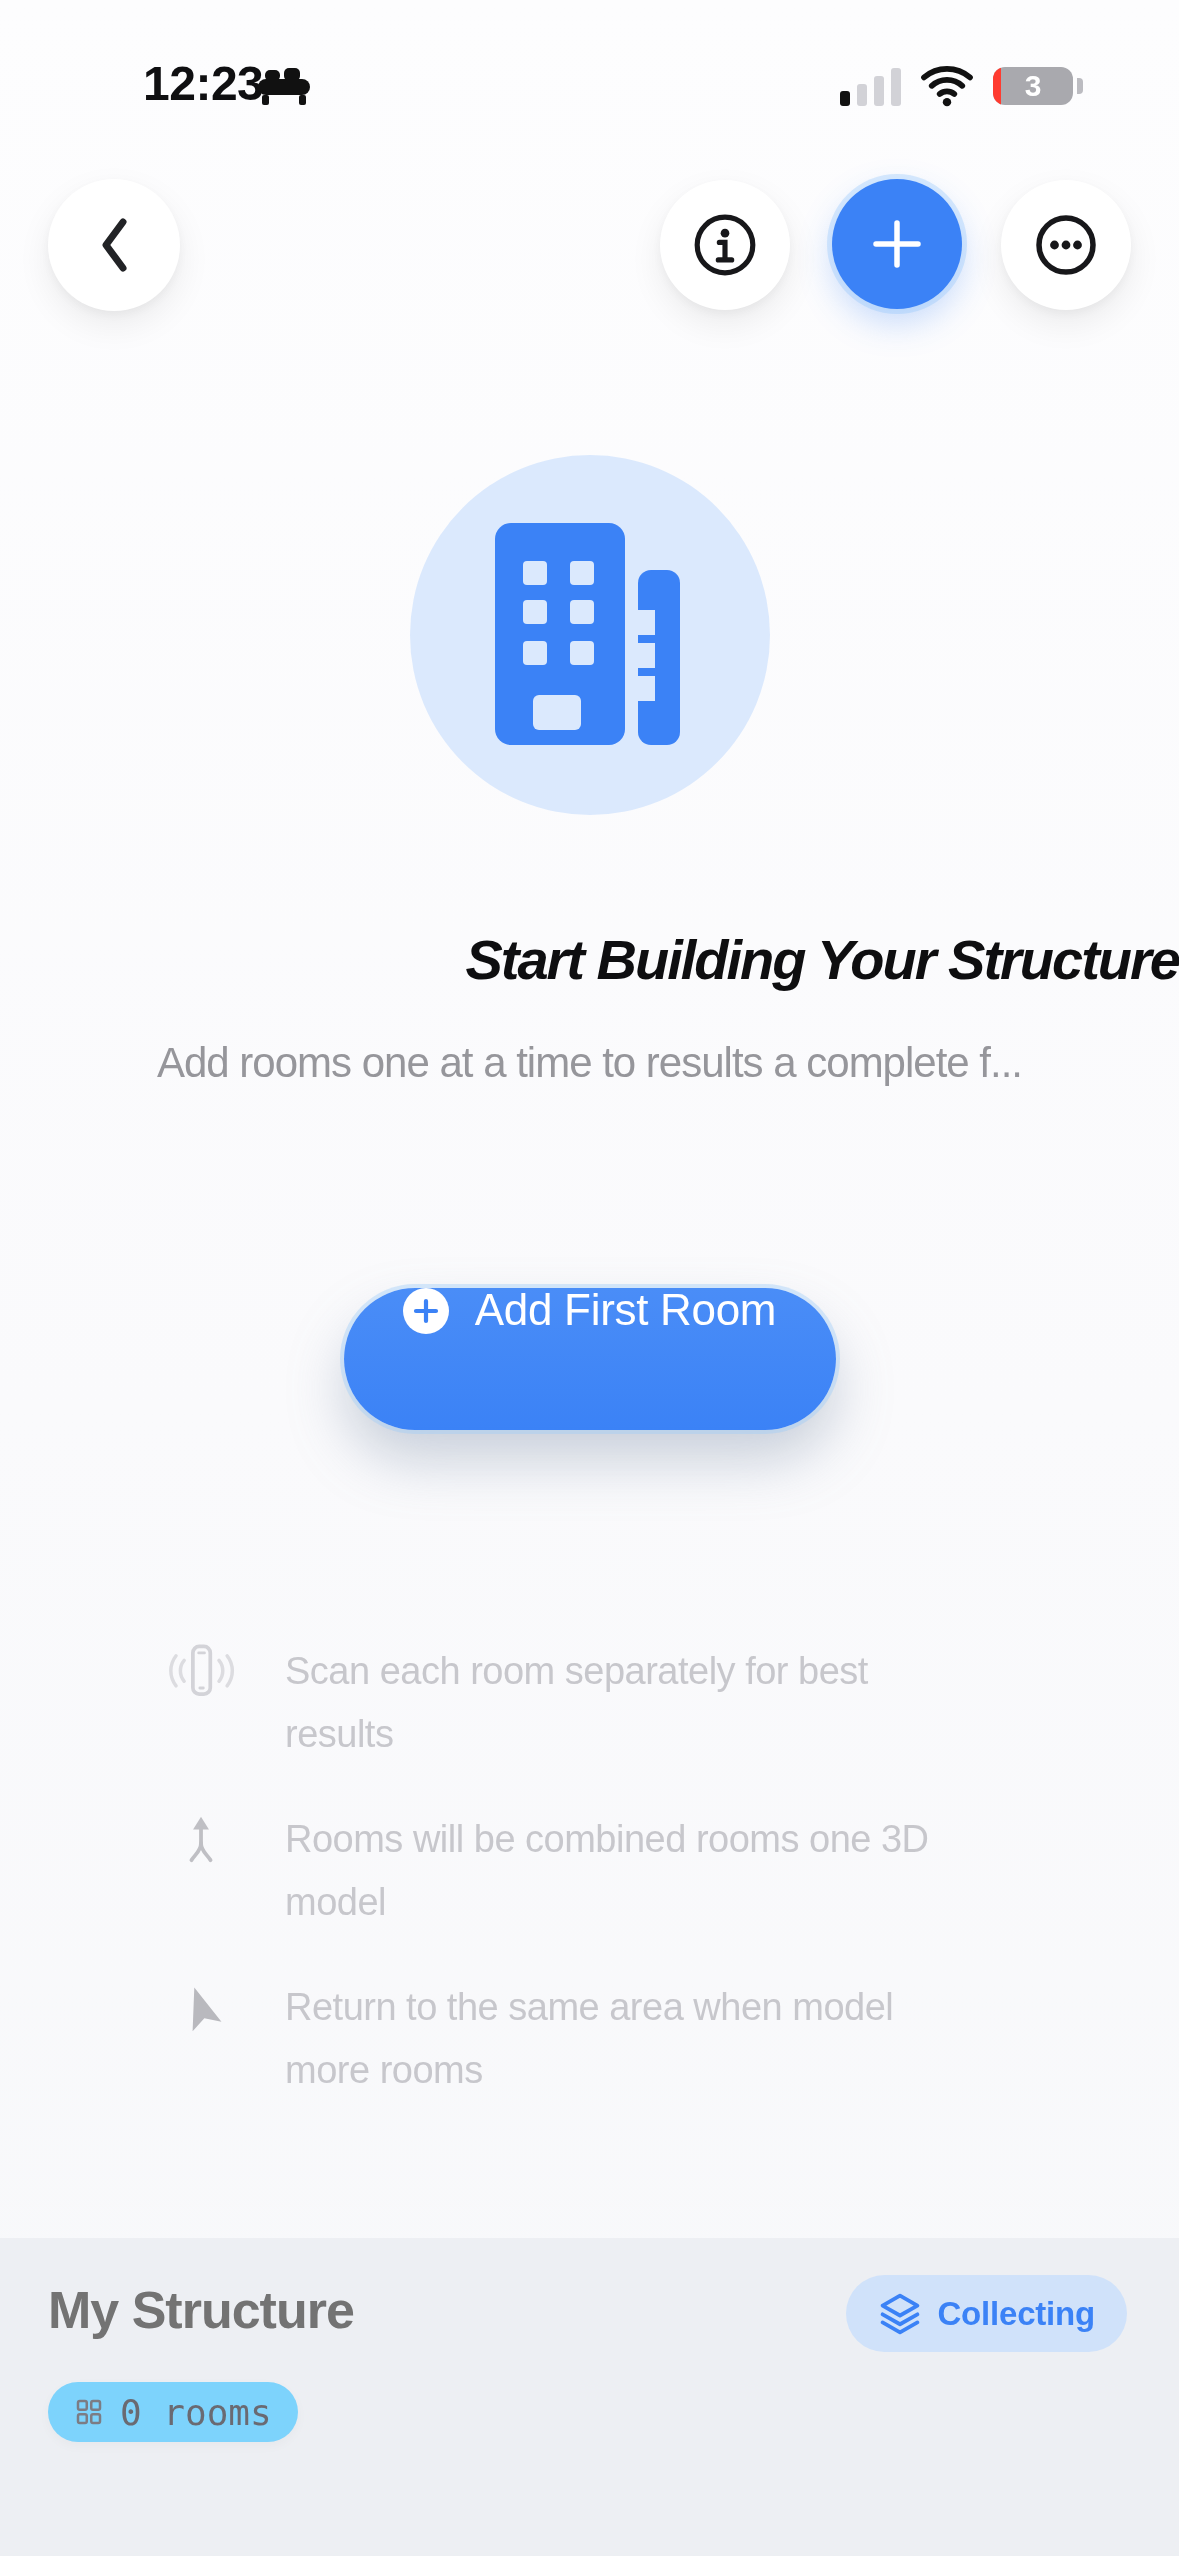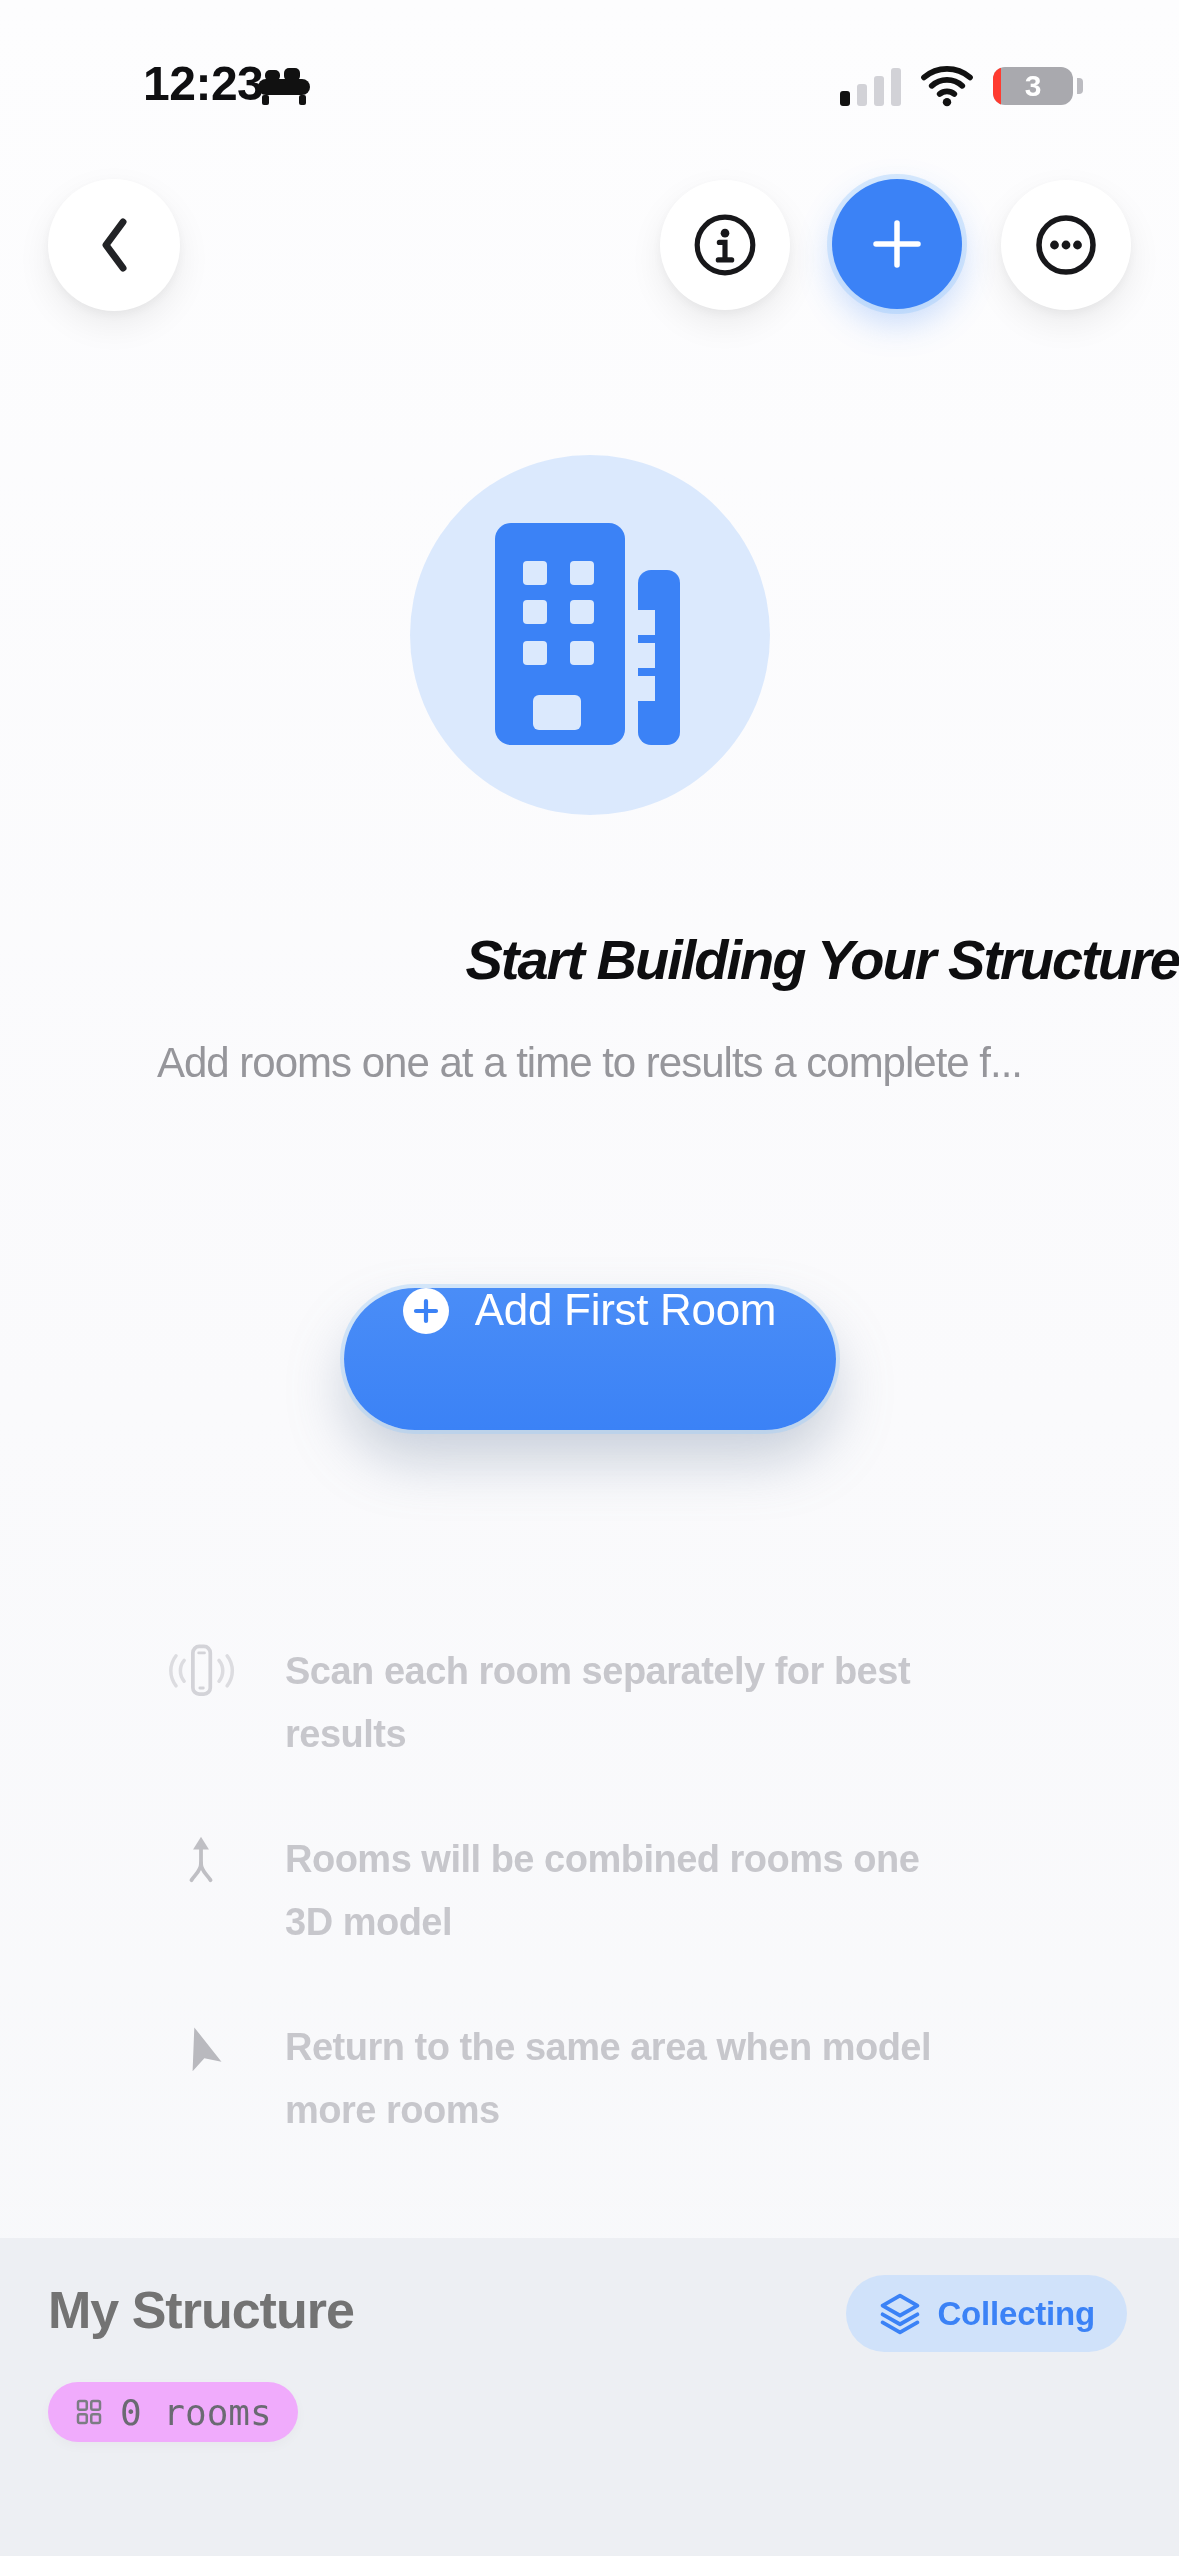--- a/index.html
+++ b/index.html
@@ -48,35 +48,35 @@
   .primary-btn { position:absolute; left:50%; transform:translateX(-50%); top:1288px;
                  width:492px; height:142px; border-radius:71px; border:none; cursor:pointer;
                  background:linear-gradient(180deg,#4a8df7 0%,#3b82f6 100%);
                  display:flex; justify-content:center; gap:26px;
                  box-shadow:0 0 0 4px rgba(157,204,251,.40), 0 30px 55px rgba(120,140,165,.38); }
   .btn-plus-circle { width:46px; height:46px; border-radius:50%; background:#ffffff;
                      display:flex; align-items:center; justify-content:center; flex:none; }
   .btn-label { color:#ffffff; font-size:44px; letter-spacing:-0.3px; line-height:1; padding-bottom:4px; }
 
   
-  .hints { position:absolute; left:161px; top:1640px; display:flex; flex-direction:column; gap:62px;font-weight:bold; }
+  .hints { position:absolute; left:161px; top:1640px; display:flex; flex-direction:column; gap:42px; }
   .hint-row { display:flex; align-items:flex-start; }
   .hint-icon { width:80px; height:63px; display:flex; align-items:center; justify-content:center; flex:none; }
   .hint-text { margin-left:44px; max-width:680px; font-size:38px; letter-spacing:-0.5px;
                line-height:63px; color:#c7c7cc; }
 
   
   .footer { position:absolute; left:0; top:2238px; width:1179px; height:318px; background:#edeff3; }
   .footer-title { position:absolute; left:48px; top:40px; font-size:52px; font-weight:bold;
                   letter-spacing:-1px; color:#737373; line-height:64px; }
   .status-badge { position:absolute; right:52px; top:37px; height:77px; border-radius:39px;
                   background:#d0e2fa; display:flex; align-items:center; gap:15px; padding:16px 32px; }
   .status-badge-label { color:#3b82f6; font-size:33px; font-weight:bold; letter-spacing:-0.2px; }
   .rooms-chip { position:absolute; left:48px; top:144px; height:60px; border-radius:30px;
-                background:#f0abfc; display:flex; align-items:center; gap:16px; padding:0 26px;
+                background:#7dd3fc; display:flex; align-items:center; gap:16px; padding:0 26px;
                 box-shadow:0 4px 12px rgba(0,0,0,.03); }
   .rooms-chip-label { font-family:"DejaVu Sans Mono", monospace; font-size:36px; color:#6a6a72; }
 </style>
 </head>
 <body>
 
 <div class="screen">
 
   <header class="status-bar">
     <span class="sb-time">12:23</span>

